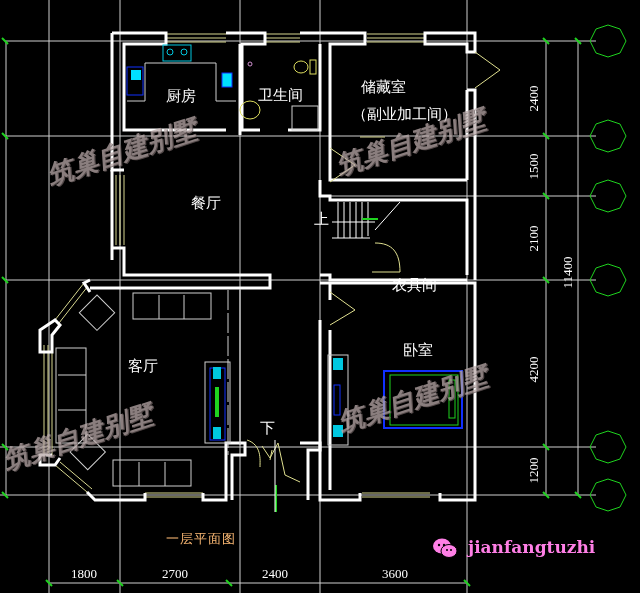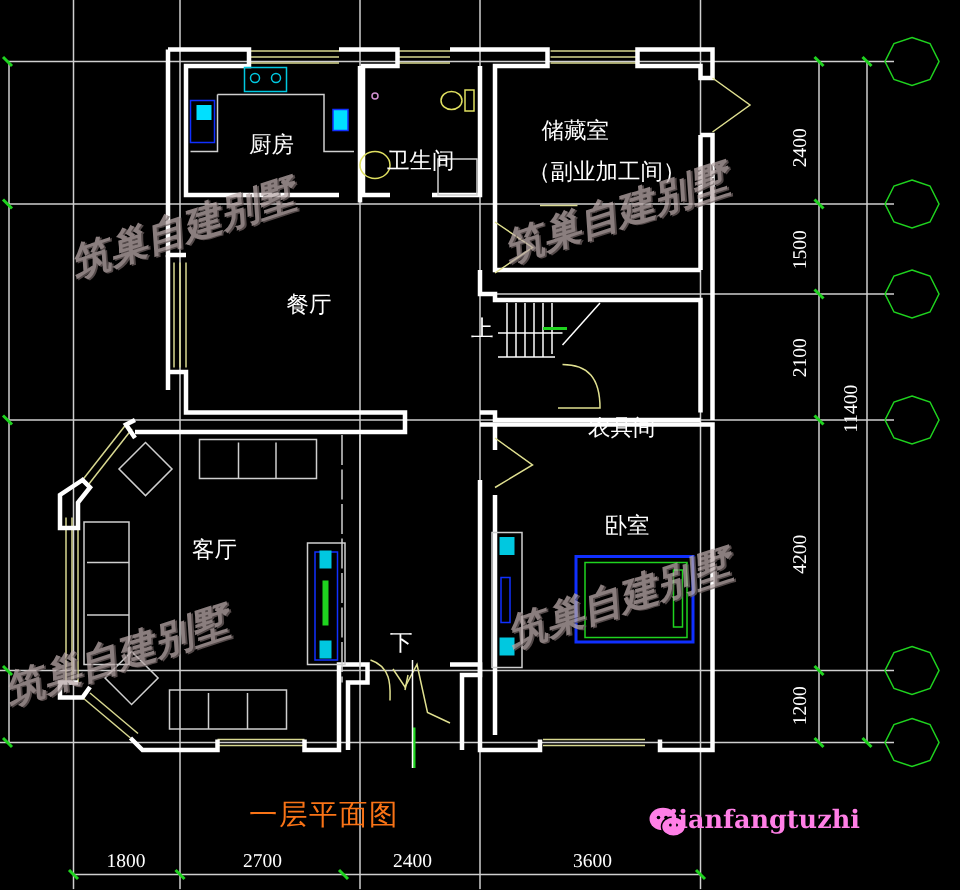--- a/index.html
+++ b/index.html
@@ -1,21 +1,21 @@
 <!DOCTYPE html>
 <html><head>
 <meta charset="utf-8">
 <style>
   html,body{margin:0;padding:0;background:#000;}
   #stage{position:relative;width:640px;height:593px;background:#000;overflow:hidden;font-family:"DejaVu Sans",sans-serif;}
   svg{position:absolute;left:0;top:0;}
   .lbl{position:absolute;color:#fff;font-size:15px;white-space:nowrap;line-height:1;}
   .dim{position:absolute;color:#fff;font-family:"Liberation Serif",serif;font-size:13px;white-space:nowrap;line-height:1;}
   .vdim{transform:rotate(-90deg);transform-origin:center;}
-  .title{position:absolute;color:#f97316;font-size:19px;letter-spacing:1px;white-space:nowrap;}
+  .title{position:absolute;color:#fdba74;font-size:13px;letter-spacing:1px;white-space:nowrap;}
   .wm{position:absolute;color:#b9a9a9;font-size:26px;font-weight:bold;font-style:italic;opacity:0.75;white-space:nowrap;text-shadow:1px 1px 0 #6f6262;}
   .brand{position:absolute;color:#ff7fe6;font-family:"DejaVu Serif",serif;font-weight:bold;font-size:17px;white-space:nowrap;}
   .wechat{position:absolute;}
 </style>
 </head>
 <body>
 
 <div id="stage">
   <svg width="640" height="593" viewBox="0 0 640 593">
 
@@ -198,21 +198,21 @@
     </g>
 
     <g>
       <rect x="384" y="371" width="78" height="57" fill="none" stroke="#1030ff" stroke-width="2"></rect>
       <rect x="390" y="375" width="68" height="50" fill="none" stroke="#1fd31f"></rect>
       <rect x="449" y="380" width="6" height="38" fill="none" stroke="#1fd31f"></rect>
     </g>
   </svg>
 
   <div class="lbl" style="left:166px;top:89px;">厨房</div>
-  <div class="lbl" style="left:258px;top:100px;">卫生间</div>
+  <div class="lbl" style="left:258px;top:88px;">卫生间</div>
   <div class="lbl" style="left:361px;top:80px;">储藏室</div>
   <div class="lbl" style="left:352px;top:107px;">（副业加工间）</div>
   <div class="lbl" style="left:191px;top:196px;">餐厅</div>
   <div class="lbl" style="left:392px;top:238px;margin-top:40px;">农具间</div>
   <div class="lbl" style="left:128px;top:359px;">客厅</div>
   <div class="lbl" style="left:383px;top:343px;margin-left:20px;">卧室</div>
   <div class="lbl" style="left:314px;top:212px;">上</div>
   <div class="lbl" style="left:260px;top:421px;">下</div>
 
   <div class="title" style="left:166px;top:530px;">一层平面图</div>
@@ -235,14 +235,14 @@
   <div class="wm" style="left:335px;top:382px;transform:rotate(-18deg);">筑巢自建别墅</div>
 
   <svg class="wechat" style="left:432px;top:537px;" width="26" height="22" viewBox="0 0 26 22">
     <ellipse cx="10" cy="9" rx="9" ry="7.5" fill="#ff7fe6"></ellipse>
     <ellipse cx="17" cy="14" rx="8" ry="6.5" fill="#ff7fe6" stroke="#000" stroke-width="1"></ellipse>
     <circle cx="7" cy="8" r="1.2" fill="#000"></circle>
       <circle cx="12" cy="8" r="1.2" fill="#000"></circle>
     <circle cx="15" cy="13" r="1" fill="#000"></circle>
       <circle cx="19" cy="13" r="1" fill="#000"></circle>
   </svg>
-  <div class="brand" style="left:446px;top:537px;">jianfangtuzhi</div>
+  <div class="brand" style="left:468px;top:537px;">jianfangtuzhi</div>
 </div>
 
 </body></html>

